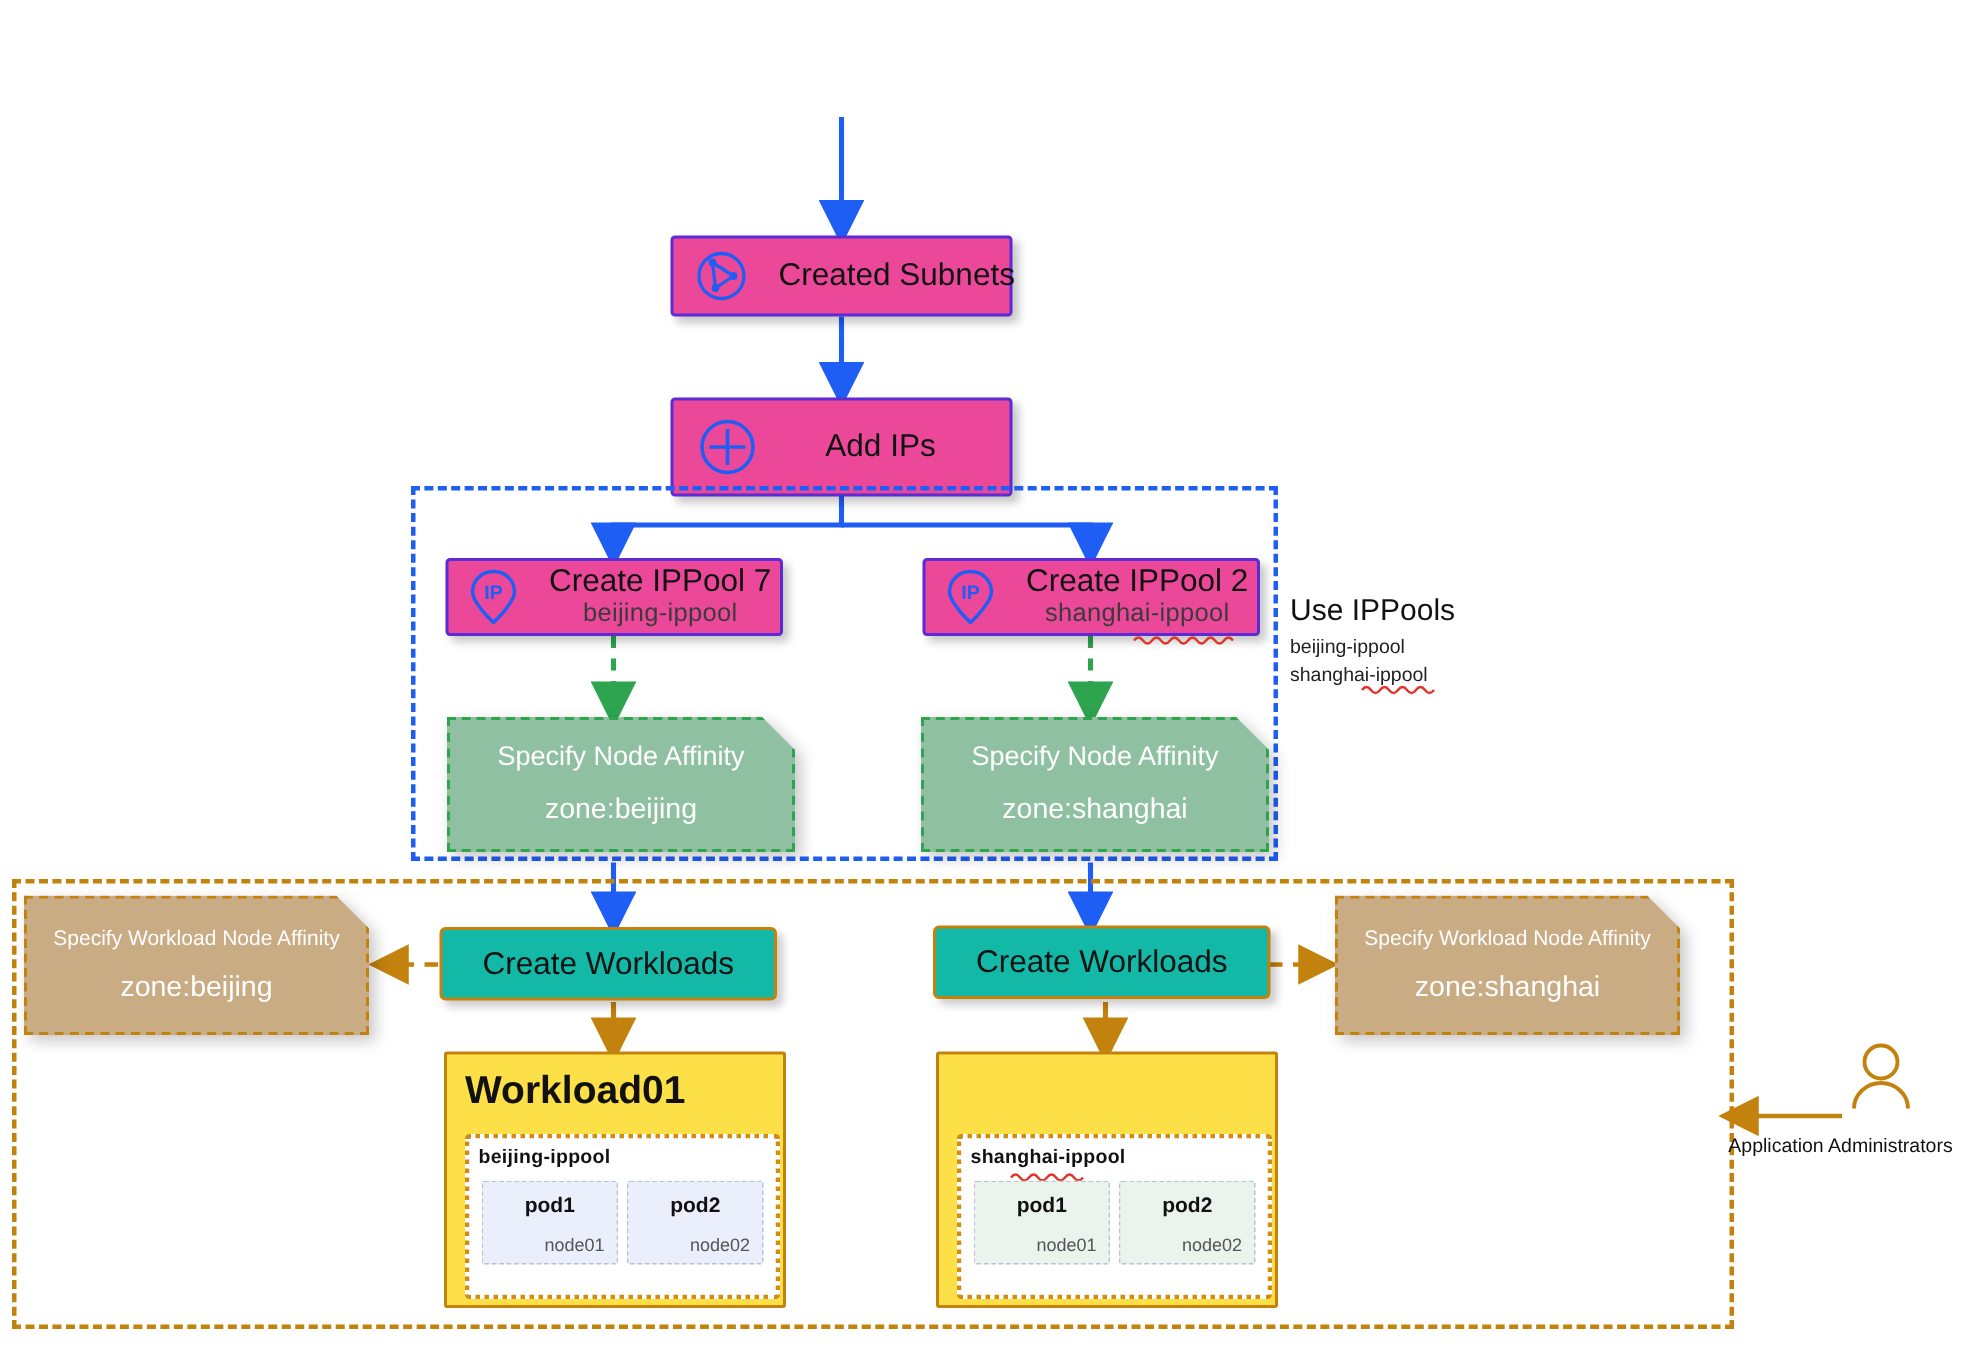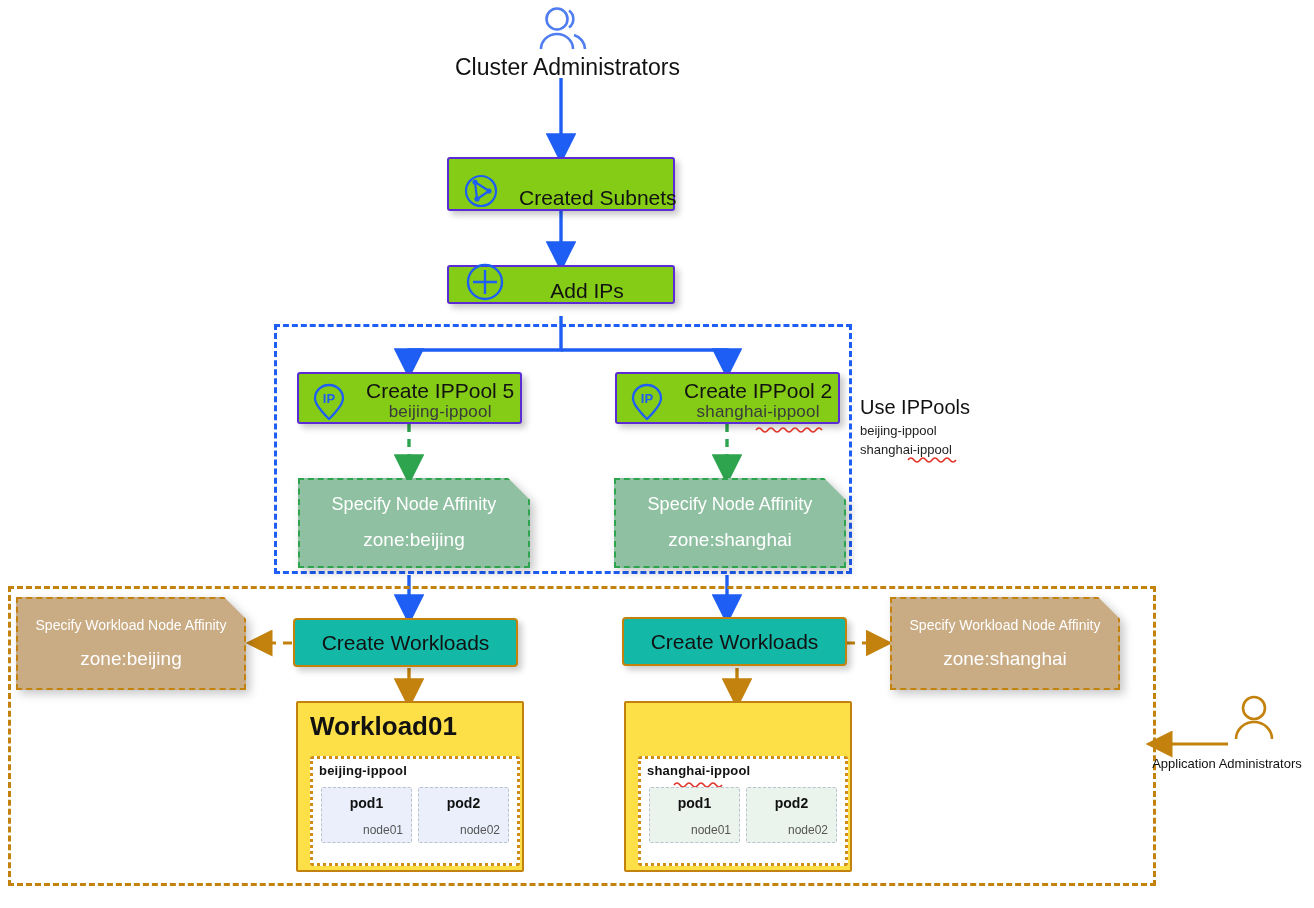--- a/index.html
+++ b/index.html
@@ -7,23 +7,23 @@
        font-family:"Liberation Sans","DejaVu Sans",sans-serif;color:#1a1a1a;}
   .stage{position:absolute;left:0;top:0;width:1314px;height:908px;}
   .abs{position:absolute;box-sizing:border-box;}
 
   
   .region-blue{border:3px dashed #1f5ef5;background:transparent;}
   .region-orange{border:3px dashed #c2820d;background:transparent;}
 
   
   .pbox{
-    background:#84cc16;border:2.5px solid #5b2bd6;border-radius:3px;
+    background:#ec4899;border:2.5px solid #5b2bd6;border-radius:3px;
     box-shadow:4px 4px 6px rgba(0,0,0,0.22);
-    display:flex;align-items:flex-end;gap:20px;
+    display:flex;align-items:center;gap:20px;
   }
   .pbox .ic{flex:0 0 auto;display:flex;align-items:center;justify-content:center;}
   .pbox .txt{flex:1 1 auto;display:flex;flex-direction:column;align-items:center;justify-content:center;}
   .pbox .t1{font-size:21px;color:#121212;line-height:1.05;white-space:nowrap;}
   .pbox .t2{font-size:17px;color:#3b3b3b;line-height:1.15;white-space:nowrap;letter-spacing:.2px;}
 
   
   .obox{
     background:#14b8a6;border:2.5px solid #c2820d;border-radius:4px;
     box-shadow:4px 4px 6px rgba(0,0,0,0.20);
@@ -107,46 +107,37 @@
 
     <path d="M292,643 L256,643" stroke="#c2820d" stroke-width="3" fill="none" stroke-dasharray="9 7" marker-end="url(#ah-orange)"></path>
     <path d="M846,643 L882,643" stroke="#c2820d" stroke-width="3" fill="none" stroke-dasharray="9 7" marker-end="url(#ah-orange)"></path>
 
     <path d="M409,668 L409,697" stroke="#c2820d" stroke-width="3.4" fill="none" marker-end="url(#ah-orange)"></path>
     <path d="M737,668 L737,697" stroke="#c2820d" stroke-width="3.4" fill="none" marker-end="url(#ah-orange)"></path>
 
     <path d="M1228,744 L1156,744" stroke="#c2820d" stroke-width="3" fill="none" marker-end="url(#ah-orange)"></path>
   </svg>
 
-  <div class="abs" style="left:455px;top:6px;width:215px;height:72px;">
-    <svg class="abs" style="left:80px;top:0;width:56px;height:46px;" viewBox="0 0 56 46">
-      <circle cx="22" cy="13" r="10.5" fill="none" stroke="#4f7df0" stroke-width="2.6"></circle>
-      <path d="M6,43 a16,15 0 0 1 32,0" fill="none" stroke="#4f7df0" stroke-width="2.6"></path>
-      <path d="M34,4.5 a10.5,10.5 0 0 1 0,17" fill="none" stroke="#4f7df0" stroke-width="2.6"></path>
-      <path d="M39,29 a16,15 0 0 1 11,14" fill="none" stroke="#4f7df0" stroke-width="2.6"></path>
-    </svg>
-    <div class="abs cap-lg" style="left:0;top:48px;width:215px;text-align:center;">Cluster Administrators</div>
-  </div>
 
   <div class="abs pbox" style="left:447px;top:157px;width:228px;height:54px;">
     <span class="ic" style="margin-left:14px;">
       <svg width="36" height="36" viewBox="0 0 36 36">
         <circle cx="18" cy="18" r="15" fill="none" stroke="#1f5ef5" stroke-width="2.2"></circle>
         <path d="M12,9 L26,18 L14,26 Z" fill="none" stroke="#1f5ef5" stroke-width="2.2" stroke-linejoin="round"></path>
         <circle cx="12" cy="9" r="2.6" fill="#1f5ef5"></circle>
         <circle cx="26" cy="18" r="2.6" fill="#1f5ef5"></circle>
         <circle cx="14" cy="26" r="2.6" fill="#1f5ef5"></circle>
       </svg>
     </span>
     <span class="txt" style="padding-right:14px;">
       <span class="t1">Created Subnets</span>
     </span>
   </div>
 
-  <div class="abs pbox" style="left:447px;top:265px;width:228px;height:39px;">
+  <div class="abs pbox" style="left:447px;top:265px;width:228px;height:66px;">
     <span class="ic" style="margin-left:16px;">
       <svg width="40" height="40" viewBox="0 0 40 40">
         <circle cx="20" cy="20" r="17" fill="none" stroke="#1f5ef5" stroke-width="2.4"></circle>
         <path d="M20,8 L20,32 M8,20 L32,20" stroke="#1f5ef5" stroke-width="2.4"></path>
       </svg>
     </span>
     <span class="txt" style="padding-right:24px;">
       <span class="t1">Add IPs</span>
     </span>
   </div>
@@ -154,21 +145,21 @@
   <div class="abs region-blue" style="left:274px;top:324px;width:578px;height:250px;"></div>
 
   <div class="abs pbox" style="left:297px;top:372px;width:225px;height:52px;">
     <span class="ic" style="margin-left:13px;">
       <svg width="34" height="40" viewBox="0 0 34 40">
         <path d="M17,3 C9,3 3,9 3,16.5 C3,24 17,37 17,37 C17,37 31,24 31,16.5 C31,9 25,3 17,3 Z" fill="none" stroke="#1f5ef5" stroke-width="2.3"></path>
         <text x="17" y="21" font-family="Liberation Sans, sans-serif" font-size="13" font-weight="bold" fill="#1f5ef5" text-anchor="middle">IP</text>
       </svg>
     </span>
     <span class="txt" style="padding-right:10px;">
-      <span class="t1">Create IPPool 5</span>
+      <span class="t1">Create IPPool 7</span>
       <span class="t2">beijing-ippool</span>
     </span>
   </div>
 
   <div class="abs pbox" style="left:615px;top:372px;width:225px;height:52px;">
     <span class="ic" style="margin-left:13px;">
       <svg width="34" height="40" viewBox="0 0 34 40">
         <path d="M17,3 C9,3 3,9 3,16.5 C3,24 17,37 17,37 C17,37 31,24 31,16.5 C31,9 25,3 17,3 Z" fill="none" stroke="#1f5ef5" stroke-width="2.3"></path>
         <text x="17" y="21" font-family="Liberation Sans, sans-serif" font-size="13" font-weight="bold" fill="#1f5ef5" text-anchor="middle">IP</text>
       </svg>

